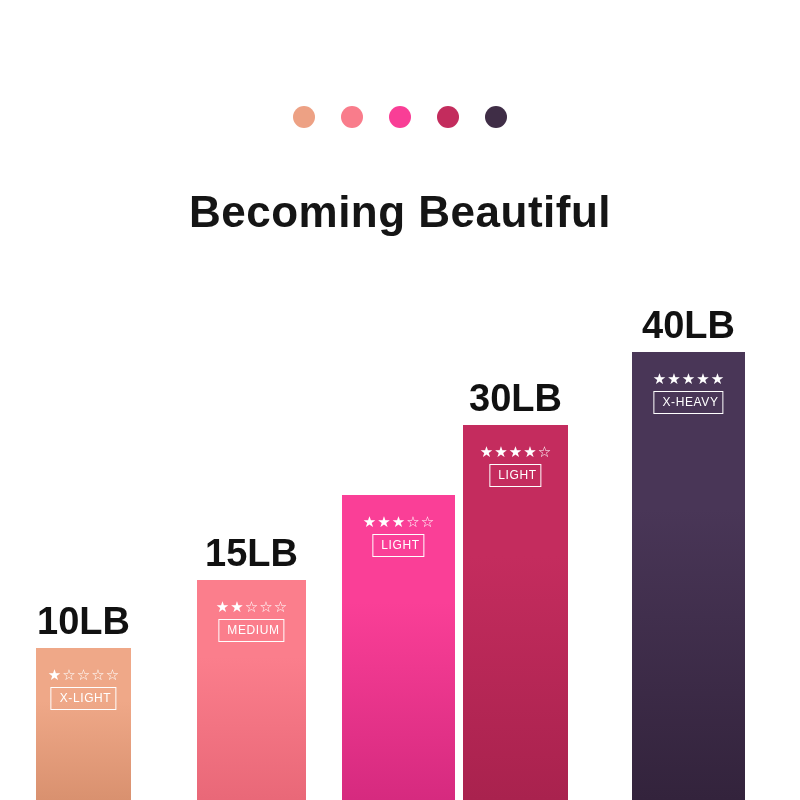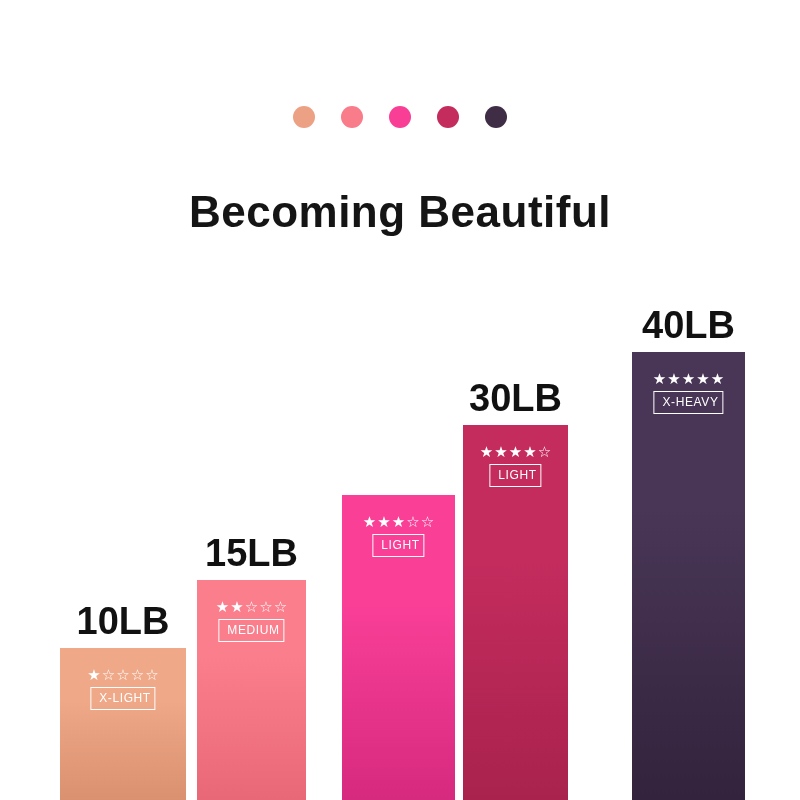--- a/index.html
+++ b/index.html
@@ -132,21 +132,21 @@
     <span class="dot" style="background: rgb(249, 62, 150);"></span>
     <span class="dot" style="background: rgb(195, 44, 93);"></span>
     <span class="dot" style="background: rgb(63, 45, 70);"></span>
   </div>
 
   <h1 class="headline">
     <span class="headline-line">Becoming Beautiful</span>
   </h1>
 
   <div class="chart">
-      <div class="bar-group" style="left: 60px; width: 126px; height: 208px;">
+      <div class="bar-group" style="left: 36px; width: 95px; height: 208px;">
         <div class="bar" style="height: 152px; background: linear-gradient(rgb(239, 168, 136) 0%, rgb(239, 168, 136) 35%, rgb(217, 145, 111) 100%);"></div>
         <div class="bar-weight" style="bottom: 160px;">10LB</div>
         <div class="badge" style="bottom: 90px;">
           <div class="stars">
             <span class="star">★</span>
             <span class="star">☆</span>
             <span class="star">☆</span>
             <span class="star">☆</span>
             <span class="star">☆</span>
           </div>

